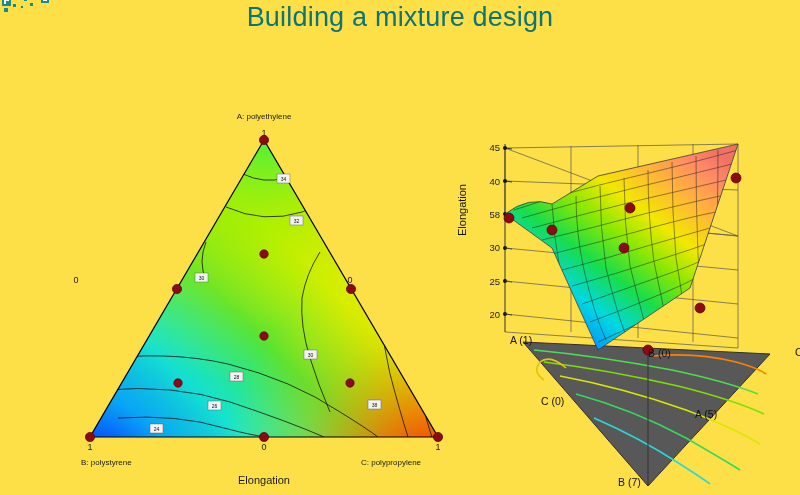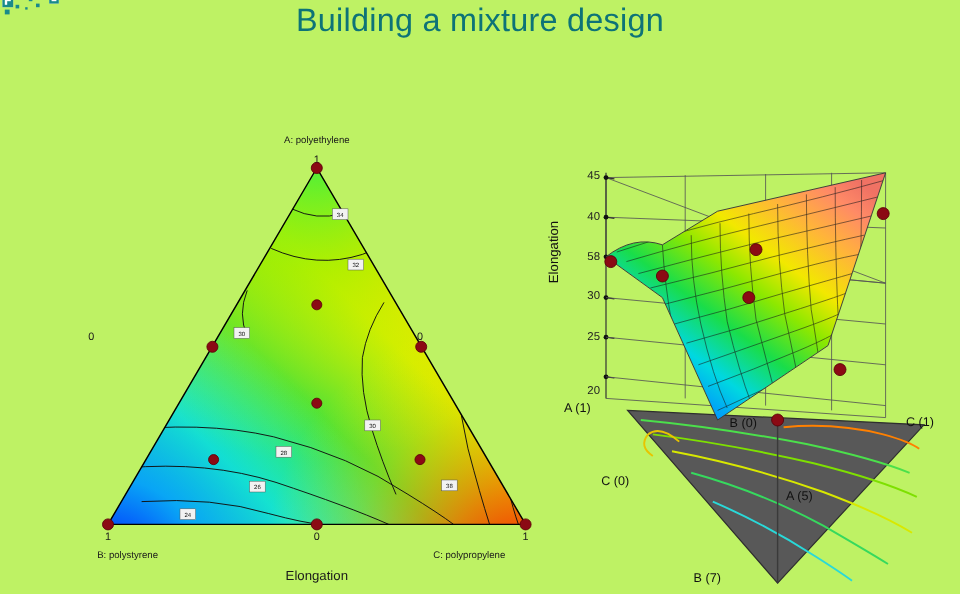--- a/index.html
+++ b/index.html
@@ -2,21 +2,21 @@
 <html><head>
 <meta charset="utf-8">
 <style>
   * { box-sizing: border-box; margin: 0; padding: 0; }
   html, body {
     width: 800px; height: 495px;
     background: #ffffff;
     font-family: "Liberation Sans", sans-serif;
     overflow: hidden;
   }
-  .slide { position: relative; width: 800px; height: 495px; background: #bef264; }
+  .slide { position: relative; width: 800px; height: 495px; background: #fde047; }
 
   
   .logo { position: absolute; left: 0; top: -6px; width: 54px; height: 30px; }
   .logo i { position: absolute; background: #1a8a8a; display: block; }
 
   
   .slide-title {
     position: absolute; left: 0; top: 2px; width: 800px;
     text-align: center;
     font-size: 27px; font-weight: 400; color: #0d7377;
@@ -33,21 +33,21 @@
   .tlabel { position: absolute; font-size: 8px; color: #1a1a1a; white-space: nowrap; }
   .tlabel.c { transform: translateX(-50%); }
   .tnum { position: absolute; font-size: 9px; color: #1a1a1a; transform: translateX(-50%); }
   .axis-caption {
     position: absolute; font-size: 11px; color: #1a1a1a;
     transform: translateX(-50%);
   }
 
   
   .surface-wrap { position: absolute; left: 448px; top: 118px; width: 352px; height: 372px; }
-  .slabel { position: absolute; font-size: 10.5px; color: #111; white-space: nowrap; }
+  .slabel { position: absolute; font-size: 10.5px; color: #111; white-space: nowrap; margin-left: 40px; }
   .ztick { position: absolute; font-size: 9.5px; color: #222; transform: translate(-100%,-50%); }
   .zaxis-title {
     position: absolute; left: 8px; top: 118px;
     font-size: 11px; color: #111;
     transform: rotate(-90deg); transform-origin: left top;
     white-space: nowrap;
   }
 </style>
 </head>
 <body>
@@ -197,21 +197,21 @@
 
   <div class="surface-wrap">
 
     <div class="zaxis-title">Elongation</div>
 
     <div class="ztick" style="left:52px; top:29px;">45</div>
     <div class="ztick" style="left:52px; top:63px;">40</div>
     <div class="ztick" style="left:52px; top:96px;">58</div>
     <div class="ztick" style="left:52px; top:129px;">30</div>
     <div class="ztick" style="left:52px; top:163px;">25</div>
-    <div class="ztick" style="left:52px; top:196px;margin-top:12px;">20</div>
+    <div class="ztick" style="left:52px; top:196px;">20</div>
 
     <svg width="352" height="372" viewBox="0 0 352 372">
       <defs>
         <linearGradient id="surfGrad" x1="0.12" y1="1" x2="0.92" y2="0.05">
           <stop offset="0%" stop-color="#0030ff"></stop>
           <stop offset="13%" stop-color="#0090ff"></stop>
           <stop offset="26%" stop-color="#00d8e0"></stop>
           <stop offset="40%" stop-color="#19dd4a"></stop>
           <stop offset="54%" stop-color="#8de800"></stop>
           <stop offset="66%" stop-color="#f2e800"></stop>

